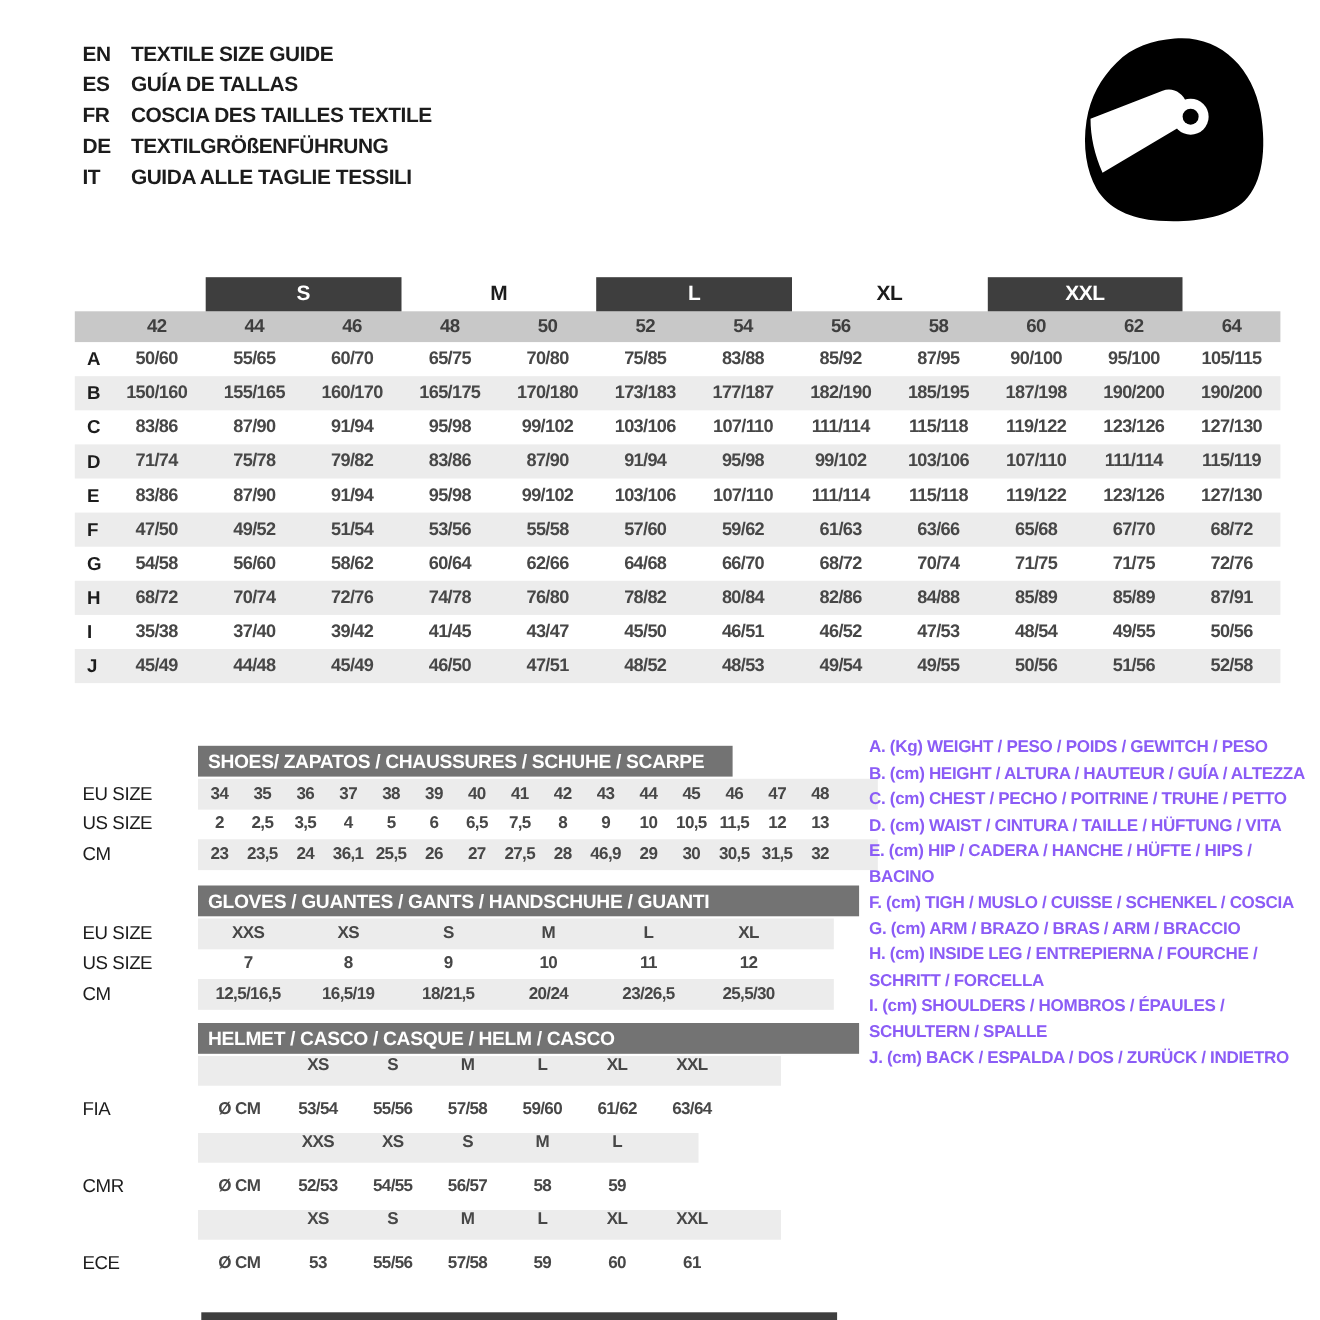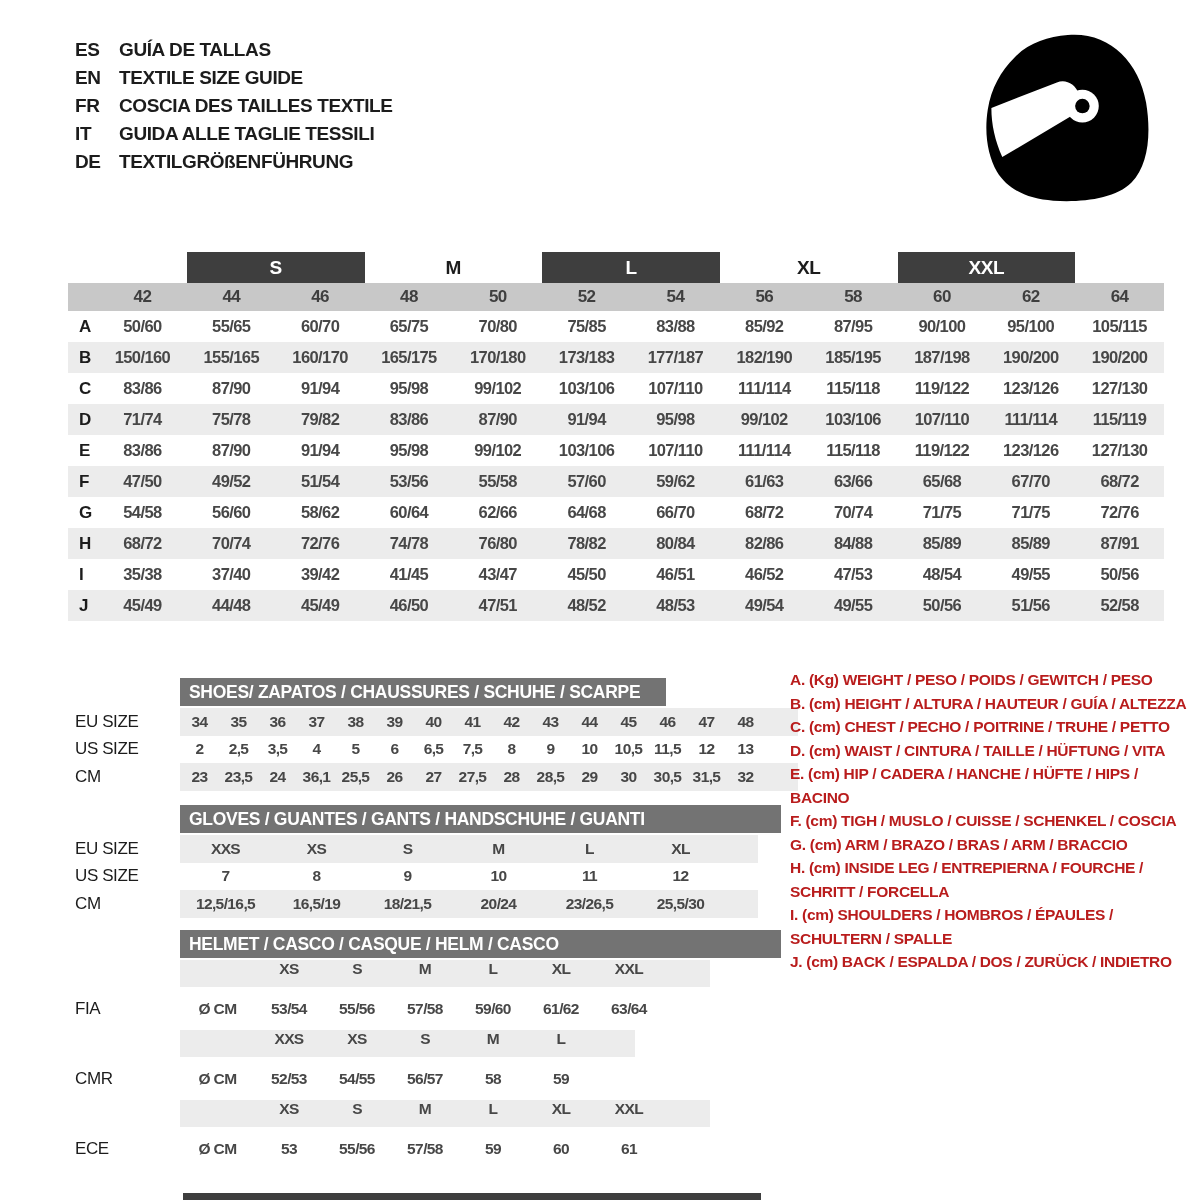--- a/index.html
+++ b/index.html
@@ -56,51 +56,51 @@
   
   .helmet-row { display:flex; align-items:stretch; height:27px; margin-bottom:8px; }
   .helmet-band { background:#ececec; }
   .hband-wide { width:530px; }
   .hband-narrow { width:455px; }
   .helmet-cells { display:grid; grid-template-columns:75px repeat(6,68px); }
   .unit-cell { justify-content:center; }
 
   
   .legend { position:absolute; left:790px; top:668px; width:400px; }
-  .legend-item { font-weight:bold; font-size:15.5px; line-height:23.5px; color:#b91c1c;
+  .legend-item { font-weight:bold; font-size:15.5px; line-height:23.5px; color:#8b5cf6;
                  letter-spacing:-0.3px; white-space:pre-line; }
 
   
   .bottom-cut-bar { position:absolute; left:183px; top:1193px; width:578px; height:7px; background:#3e3e3e; }
 </style>
 </head>
 <body>
 
 <div class="canvas">
 
   <div class="lang-block">
       <div class="lang-row">
+        <div class="lang-code">EN</div>
+        <div class="lang-title">TEXTILE SIZE GUIDE</div>
+      </div>
+      <div class="lang-row">
         <div class="lang-code">ES</div>
         <div class="lang-title">GUÍA DE TALLAS</div>
-      </div>
-      <div class="lang-row">
-        <div class="lang-code">EN</div>
-        <div class="lang-title">TEXTILE SIZE GUIDE</div>
       </div>
       <div class="lang-row">
         <div class="lang-code">FR</div>
         <div class="lang-title">COSCIA DES TAILLES TEXTILE</div>
       </div>
       <div class="lang-row">
+        <div class="lang-code">DE</div>
+        <div class="lang-title">TEXTILGRÖßENFÜHRUNG</div>
+      </div>
+      <div class="lang-row">
         <div class="lang-code">IT</div>
         <div class="lang-title">GUIDA ALLE TAGLIE TESSILI</div>
-      </div>
-      <div class="lang-row">
-        <div class="lang-code">DE</div>
-        <div class="lang-title">TEXTILGRÖßENFÜHRUNG</div>
       </div>
     </div>
 
   <svg class="helmet-icon" viewBox="0 0 100 100" aria-hidden="true">
     <path fill="#000000" d="M51 5 C73 3 90 19 94 42 C97 60 95 77 86 86 C77 95 59 97 43 96 C29 95 18 90 12 80 C7 71 5 59 7 46 C9 34 14 25 22 17 C30 9 40 6 51 5 Z"></path>
     <path fill="#ffffff" d="M9 45 L45 31 C50 29 55 32 57 37 C59 42 57 47 52 50 L15 72 C11 63 9 54 9 45 Z"></path>
     <circle fill="#ffffff" cx="59" cy="44" r="9"></circle>
     <circle fill="#000000" cx="59" cy="44" r="4"></circle>
   </svg>
 
@@ -330,21 +330,21 @@
         <div class="sub-values shoes-values striped">
           <div class="cell sub-cell">23</div>
           <div class="cell sub-cell">23,5</div>
           <div class="cell sub-cell">24</div>
           <div class="cell sub-cell">36,1</div>
           <div class="cell sub-cell">25,5</div>
           <div class="cell sub-cell">26</div>
           <div class="cell sub-cell">27</div>
           <div class="cell sub-cell">27,5</div>
           <div class="cell sub-cell">28</div>
-          <div class="cell sub-cell">28,5</div>
+          <div class="cell sub-cell">46,9</div>
           <div class="cell sub-cell">29</div>
           <div class="cell sub-cell">30</div>
           <div class="cell sub-cell">30,5</div>
           <div class="cell sub-cell">31,5</div>
           <div class="cell sub-cell">32</div>
         </div>
       </div>
     </div>
 
   <div class="subtable gloves-table">

